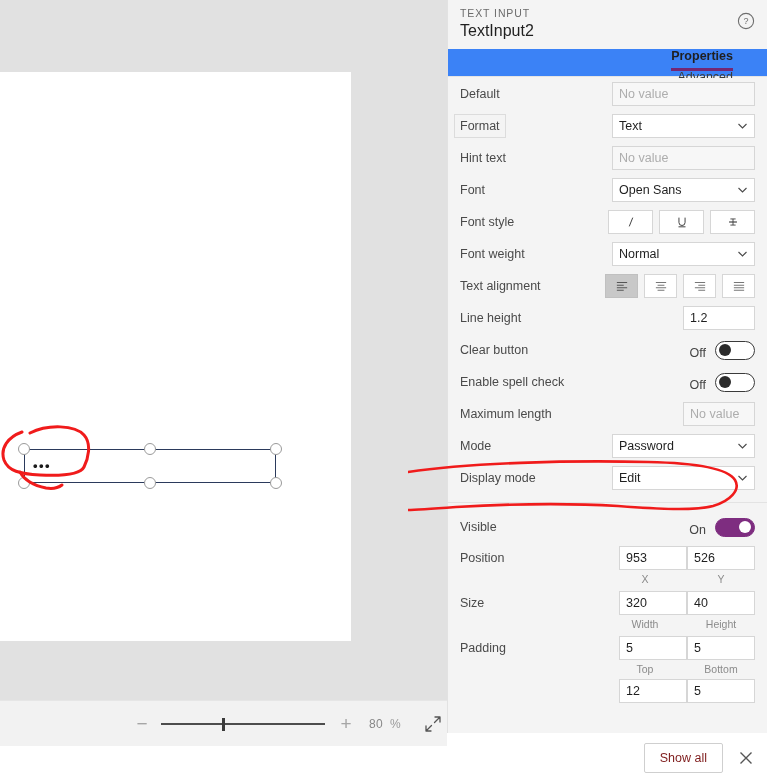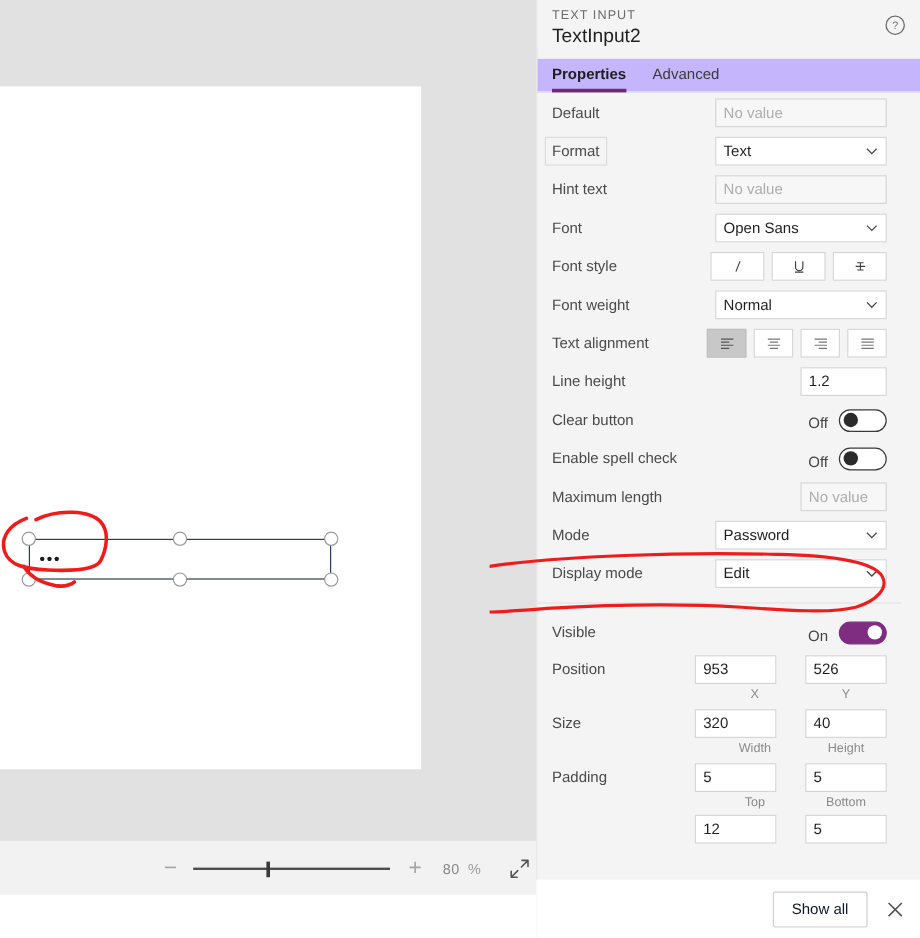--- a/index.html
+++ b/index.html
@@ -163,21 +163,22 @@
     width: 18px; height: 18px;
     color: #6e6e6e;
   }
   #tabstrip {
     display: flex;
     align-items: flex-end;
     padding: 0 12px;
     margin-top: 9px;
     border-bottom: 1px solid #e4e4e4;
     height: 28px;
-    background: #c4b5fd;
+    background: #3b82f6;
+    flex-direction: column;
   }
   .tab {
     font-size: 12.5px;
     color: #3b3b3b;
     padding: 0 0 7px 0;
     margin-right: 22px;
     position: relative;
     white-space: nowrap;
   }
   .tab.active {
@@ -187,21 +188,21 @@
   .tab.active::after {
     content: "";
     position: absolute;
     left: 0; right: 0; bottom: -1px;
     height: 3px;
     background: #742774;
   }
 
   #prop-scroll {
     position: absolute;
-    left: 0; top: 78px; right: 16px;
+    left: 0; top: 78px; right: 0;
     height: 655px;
     overflow: hidden;
     background: #f4f4f4;
   }
   .prop-row {
     display: flex;
     align-items: center;
     height: 32px;
     padding: 0 12px 0 12px;
     position: relative;
@@ -285,21 +286,21 @@
     background: #7e2d80;
     border-color: #7e2d80;
   }
   .toggle.on .knob {
     background: #ffffff;
     left: auto; right: 3px;
   }
 
   .pair-row { display: flex; align-items: center; height: 30px; padding: 0 12px; }
   .pair-fields { margin-left: auto; display: flex; }
-  .pair-fields .field { margin-left: 24px; }
+  .pair-fields .field { margin-left: 0; }
   .pair-fields .field:first-child { margin-left: 0; }
   .sub-caps {
     display: flex;
     justify-content: flex-end;
     padding: 0 12px 0 12px;
     height: 15px;
   }
   .sub-cap {
     width: 68px;
     margin-left: 8px;
@@ -332,21 +333,21 @@
     background: #ffffff;
     display: flex;
     align-items: center;
     justify-content: flex-end;
     padding-right: 12px;
   }
   #show-all-button {
     border: 1px solid #cfcfcf;
     background: #ffffff;
     font-size: 12.5px;
-    color: #0f172a;
+    color: #7f1d1d;
     padding: 7px 15px;
     border-radius: 2px;
   }
   #close-button {
     margin-left: 14px;
     width: 18px; height: 18px;
     color: #555;
   }
   svg { display: block; }
 </style>

